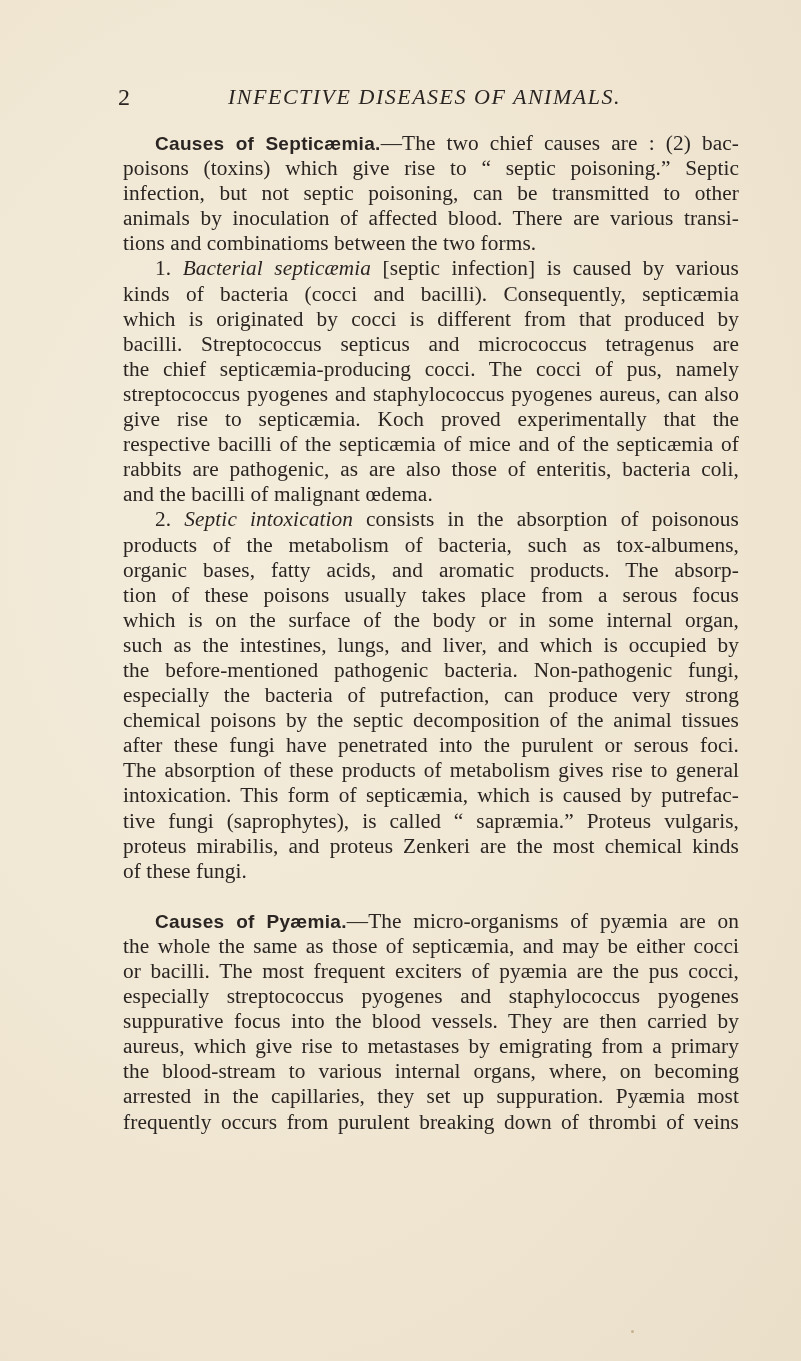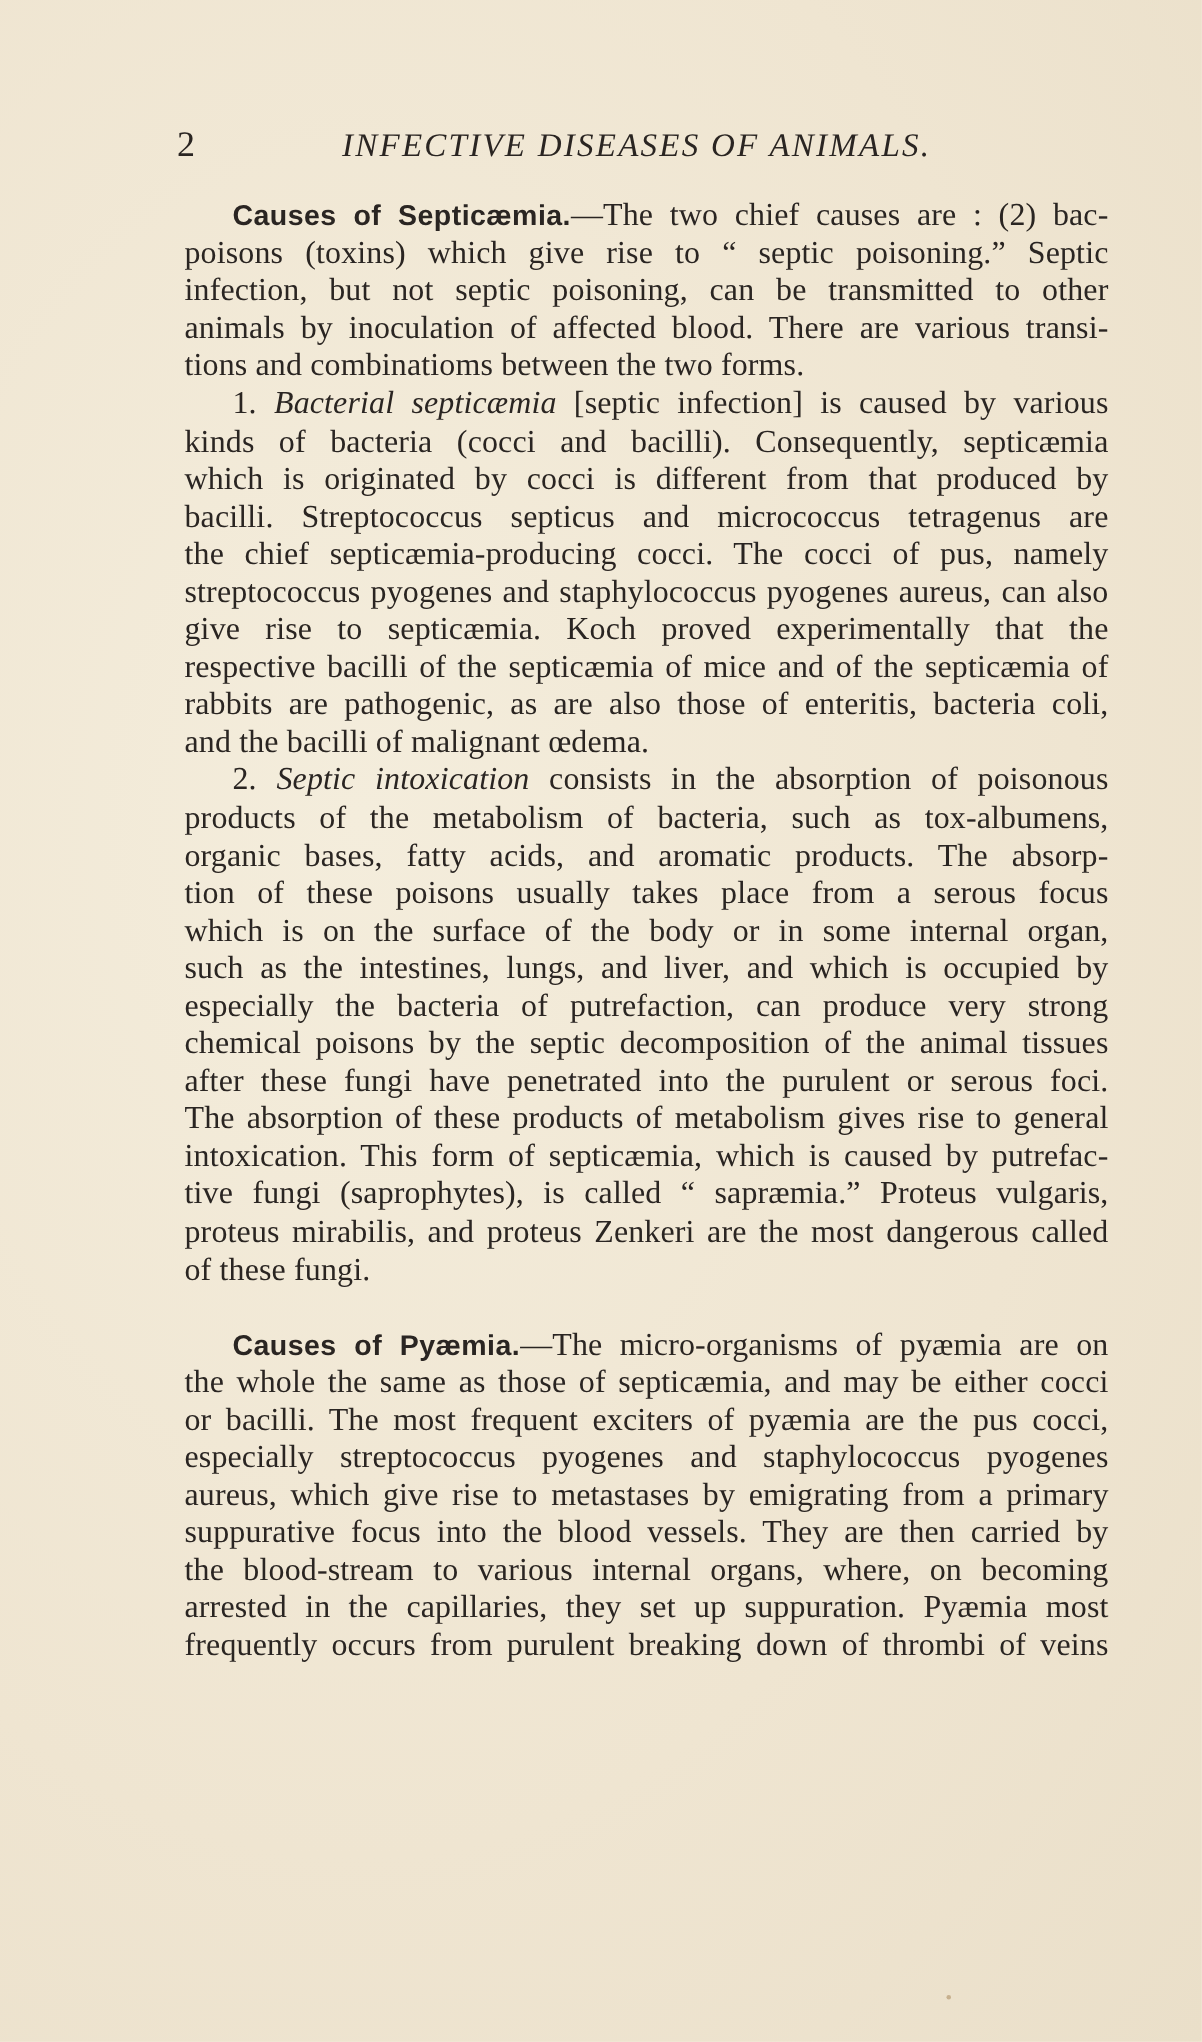--- a/index.html
+++ b/index.html
@@ -67,39 +67,40 @@
       <span class="line last">and the bacilli of malignant œdema.</span>
     </div>
 
     <div>
       <span class="line indent"><span>2.</span> <span class="it">Septic intoxication</span><span> consists in the absorption of poisonous</span></span>
       <span class="line">products of the metabolism of bacteria, such as tox-albumens,</span>
       <span class="line">organic bases, fatty acids, and aromatic products.  The absorp-</span>
       <span class="line">tion of these poisons usually takes place from a serous focus</span>
       <span class="line">which is on the surface of the body or in some internal organ,</span>
       <span class="line">such as the intestines, lungs, and liver, and which is occupied by</span>
+      <span class="line">the before-mentioned pathogenic bacteria.  Non-pathogenic fungi,</span>
       <span class="line">especially the bacteria of putrefaction, can produce very strong</span>
       <span class="line">chemical poisons by the septic decomposition of the animal tissues</span>
       <span class="line">after these fungi have penetrated into the purulent or serous foci.</span>
       <span class="line">The absorption of these products of metabolism gives rise to general</span>
       <span class="line">intoxication.  This form of septicæmia, which is caused by putrefac-</span>
       <span class="line">tive fungi (saprophytes), is called “ sapræmia.”  Proteus vulgaris,</span>
-      <span class="line">proteus mirabilis, and proteus Zenkeri are the most dangerous called</span>
+      <span class="line">proteus mirabilis, and proteus Zenkeri are the most chemical kinds</span>
       <span class="line last">of these fungi.</span>
     </div>
 
     <div class="gap"></div>
 
     <div>
       <span class="line indent"><span class="section-head">Causes of Pyæmia.</span><span>—The micro-organisms of pyæmia are on</span></span>
       <span class="line">the whole the same as those of septicæmia, and may be either cocci</span>
       <span class="line">or bacilli.  The most frequent exciters of pyæmia are the pus cocci,</span>
       <span class="line">especially streptococcus pyogenes and staphylococcus pyogenes</span>
+      <span class="line">suppurative focus into the blood vessels.  They are then carried by</span>
       <span class="line">aureus, which give rise to metastases by emigrating from a primary</span>
-      <span class="line">suppurative focus into the blood vessels.  They are then carried by</span>
       <span class="line">the blood-stream to various internal organs, where, on becoming</span>
       <span class="line">arrested in the capillaries, they set up suppuration.  Pyæmia most</span>
       <span class="line">frequently occurs from purulent breaking down of thrombi of veins</span>
     </div>
   </div>
 
   <div class="footnote-mark"></div>
 </div>
 
 </body></html>

